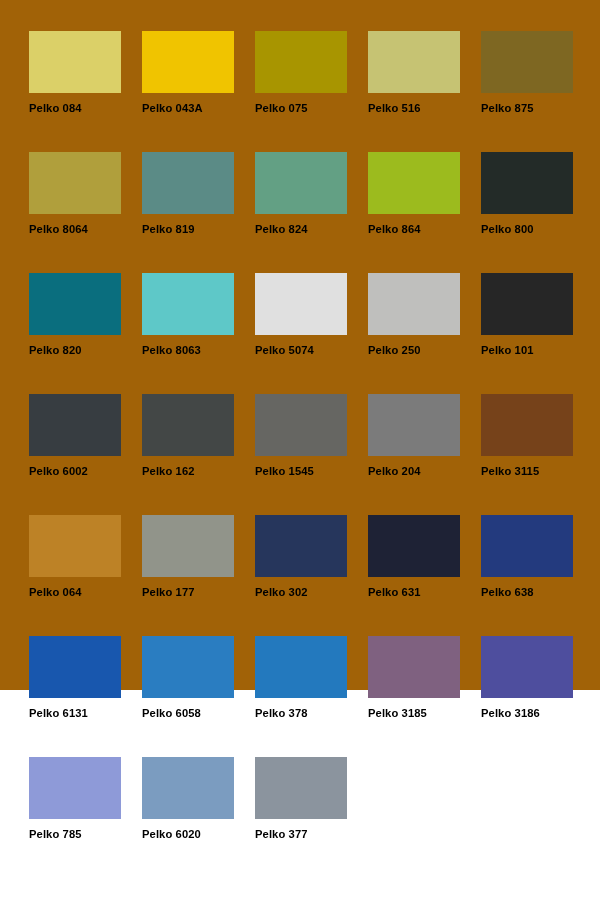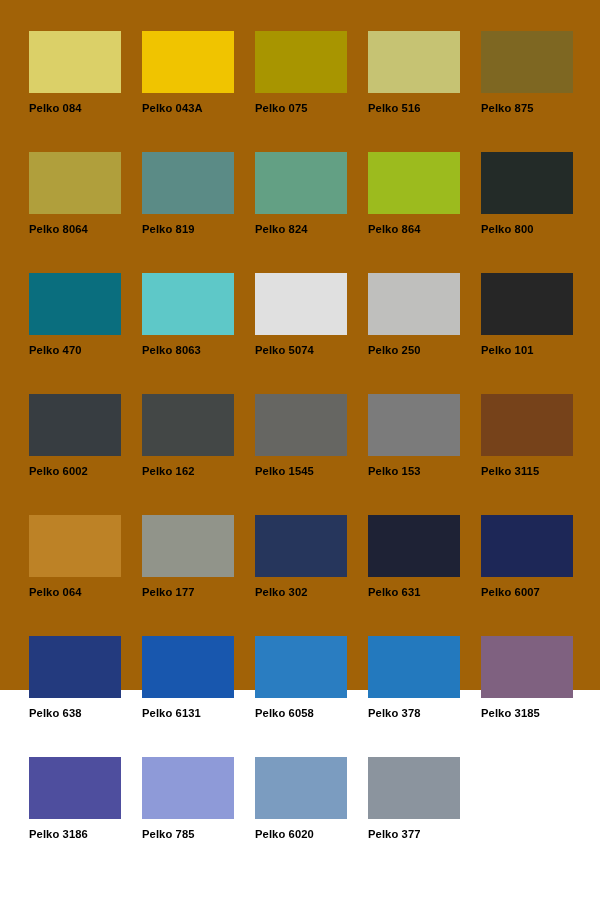--- a/index.html
+++ b/index.html
@@ -95,21 +95,21 @@
       <div class="swatch-cell">
         <span class="swatch-chip" style="background: rgb(156, 187, 30);"></span>
         <span class="swatch-label">Pelko 864</span>
       </div>
       <div class="swatch-cell">
         <span class="swatch-chip" style="background: rgb(35, 43, 40);"></span>
         <span class="swatch-label">Pelko 800</span>
       </div>
       <div class="swatch-cell">
         <span class="swatch-chip" style="background: rgb(10, 110, 126);"></span>
-        <span class="swatch-label">Pelko 470</span>
+        <span class="swatch-label">Pelko 820</span>
       </div>
       <div class="swatch-cell">
         <span class="swatch-chip" style="background: rgb(94, 200, 200);"></span>
         <span class="swatch-label">Pelko 8063</span>
       </div>
       <div class="swatch-cell">
         <span class="swatch-chip" style="background: rgb(224, 224, 224);"></span>
         <span class="swatch-label">Pelko 5074</span>
       </div>
       <div class="swatch-cell">
@@ -127,45 +127,41 @@
       <div class="swatch-cell">
         <span class="swatch-chip" style="background: rgb(67, 71, 70);"></span>
         <span class="swatch-label">Pelko 162</span>
       </div>
       <div class="swatch-cell">
         <span class="swatch-chip" style="background: rgb(102, 102, 98);"></span>
         <span class="swatch-label">Pelko 1545</span>
       </div>
       <div class="swatch-cell">
         <span class="swatch-chip" style="background: rgb(123, 123, 123);"></span>
-        <span class="swatch-label">Pelko 153</span>
+        <span class="swatch-label">Pelko 204</span>
       </div>
       <div class="swatch-cell">
         <span class="swatch-chip" style="background: rgb(118, 66, 26);"></span>
         <span class="swatch-label">Pelko 3115</span>
       </div>
       <div class="swatch-cell">
         <span class="swatch-chip" style="background: rgb(189, 130, 38);"></span>
         <span class="swatch-label">Pelko 064</span>
       </div>
       <div class="swatch-cell">
         <span class="swatch-chip" style="background: rgb(145, 148, 138);"></span>
         <span class="swatch-label">Pelko 177</span>
       </div>
       <div class="swatch-cell">
         <span class="swatch-chip" style="background: rgb(38, 54, 92);"></span>
         <span class="swatch-label">Pelko 302</span>
       </div>
       <div class="swatch-cell">
         <span class="swatch-chip" style="background: rgb(30, 34, 53);"></span>
         <span class="swatch-label">Pelko 631</span>
-      </div>
-      <div class="swatch-cell">
-        <span class="swatch-chip" style="background: rgb(29, 39, 87);"></span>
-        <span class="swatch-label">Pelko 6007</span>
       </div>
       <div class="swatch-cell">
         <span class="swatch-chip" style="background: rgb(35, 58, 126);"></span>
         <span class="swatch-label">Pelko 638</span>
       </div>
       <div class="swatch-cell">
         <span class="swatch-chip" style="background: rgb(24, 87, 174);"></span>
         <span class="swatch-label">Pelko 6131</span>
       </div>
       <div class="swatch-cell">

